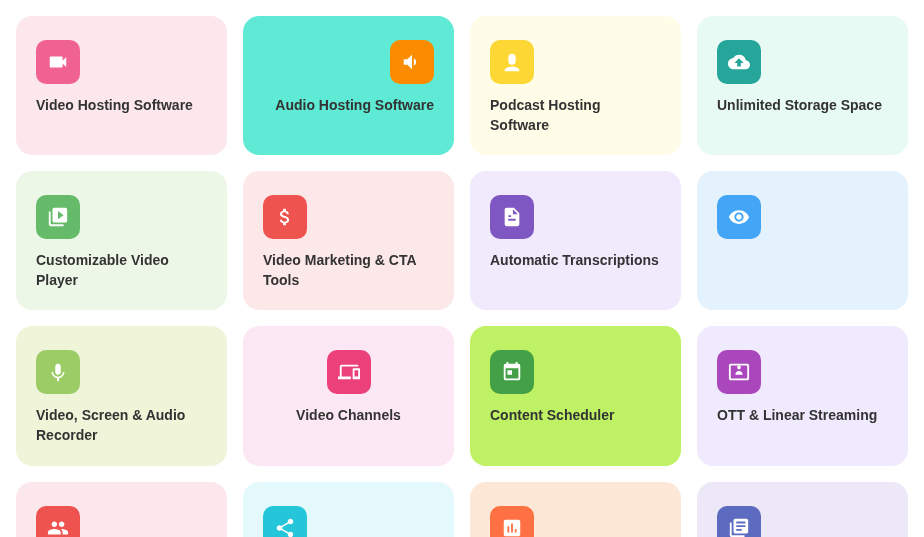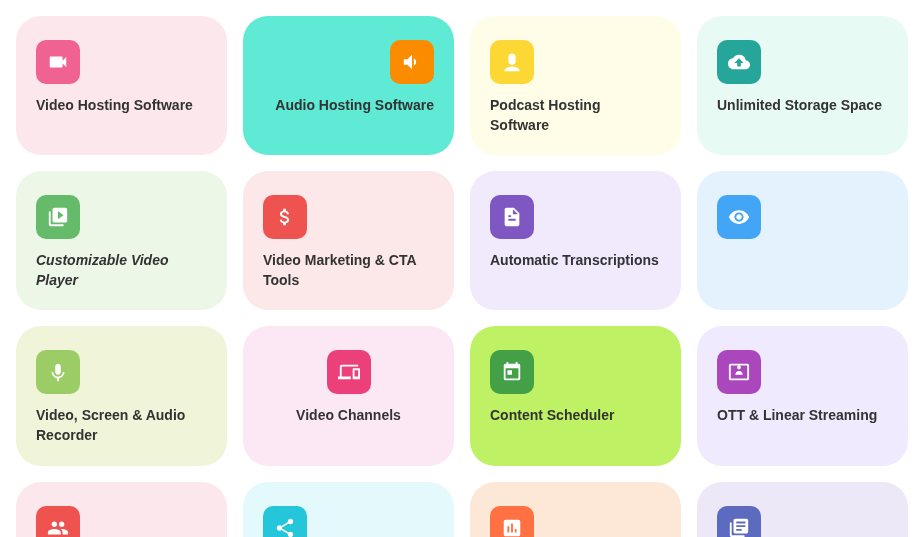--- a/index.html
+++ b/index.html
@@ -7,21 +7,21 @@
       font-family: -apple-system, BlinkMacSystemFont, 'Segoe UI', sans-serif;
       background: #ffffff;
       padding: 16px;
     }
     .grid {
       display: grid;
       grid-template-columns: repeat(4, 1fr);
       gap: 16px;
     }
     .card {
-      border-radius: 25px;
+      border-radius: 16px;
       padding: 24px 20px 20px 20px;
       display: flex;
       flex-direction: column;
       gap: 12px;
       cursor: pointer;
       transition: transform 0.1s;
       min-height: 120px;
     }
     .icon-wrap {
       width: 44px;
@@ -38,21 +38,21 @@
       font-weight: 600;
       color: #333;
       line-height: 1.4;
     }
     
     .card-pink-light { background: #fce8ec; }
     .card-orange-light { background: #5eead4; align-items: flex-end; }
     .card-yellow-light { background: #fffde8; }
     .card-teal-light { background: #e8faf4; }
     
-    .card-green-light { background: #edf7e8; font-style: italic; }
+    .card-green-light { background: #edf7e8; }
     .card-red-light { background: #fce8e8; }
     .card-purple-light { background: #f0eafc; }
     .card-blue-light { background: #e3f2fd; }
     
     .card-olive-light { background: #f0f4d8; }
     .card-hot-pink { background: #fce8f5; align-items: center; }
     .card-green2-light { background: #bef264; }
     .card-lavender { background: #f0eaff; }
     
     .card-rose-light { background: #fce8ec; }

